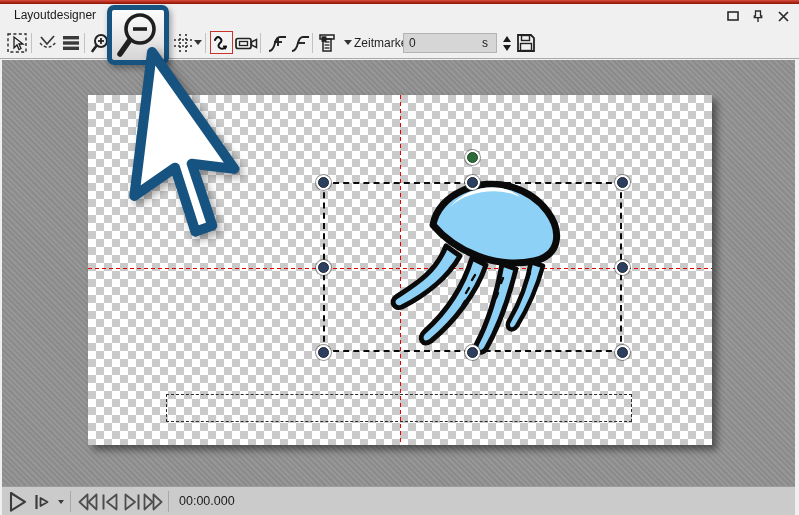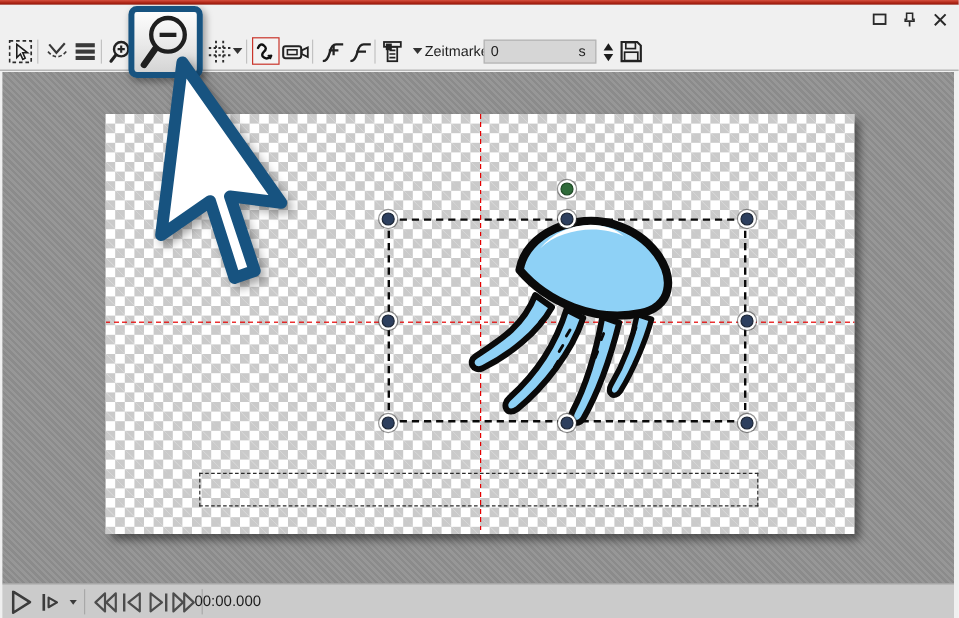--- a/index.html
+++ b/index.html
@@ -73,29 +73,30 @@
     box-shadow:2px 3px 6px rgba(0,0,0,0.35);
     display:flex; align-items:center; justify-content:center; }
   .cursor-svg { position:absolute; left:30px; top:30px; z-index:60;
     filter:drop-shadow(4px 4px 4px rgba(0,0,0,0.35)); pointer-events:none; }
 
   
   .bottombar { position:absolute; left:2px; right:4px; top:486px; height:29px;
     background:#cbcbcb; border-top:1px solid #9c9c9c; }
   .bbtn { position:absolute; top:5px; height:20px; display:flex; align-items:center; }
   .bsep { position:absolute; top:4px; width:1px; height:21px; background:#a8a8a8; }
-  .time { position:absolute; left:160px; top:0; line-height:29px; font-size:12.5px; color:#1c1c1c; }
+  .time { position:absolute; left:177px; top:0; line-height:29px; font-size:12.5px; color:#1c1c1c; }
   .bcaret { position:absolute; top:13px; width:0; height:0; border-left:3.5px solid transparent; border-right:3.5px solid transparent; border-top:4.5px solid #3a3a3a; }
 </style>
 </head>
 <body>
 
 <div class="accent-top"></div>
 
 <div class="titlebar">
+  <span class="title">Layoutdesigner</span>
   <div class="wincontrols">
     <span class="wbtn">
       <svg width="12" height="10" viewBox="0 0 12 10">
           <rect x="1" y="1" width="10" height="8" fill="none" stroke="#2a2a2a" stroke-width="1.6"></rect>
         </svg>
     </span>
     <span class="wbtn">
       <svg width="12" height="13" viewBox="0 0 12 13">
           <path d="M3.5,1 h5 v5 h1.2 v1.6 h-7.4 v-1.6 h1.2 z" fill="none" stroke="#2a2a2a" stroke-width="1.3"></path>
           <line x1="6" y1="7.6" x2="6" y2="12" stroke="#2a2a2a" stroke-width="1.4"></line>

